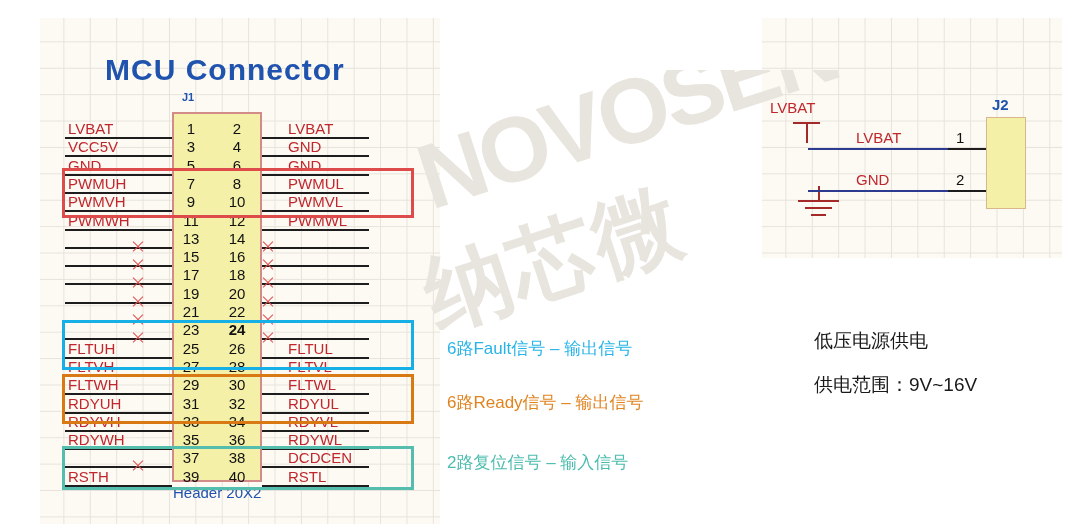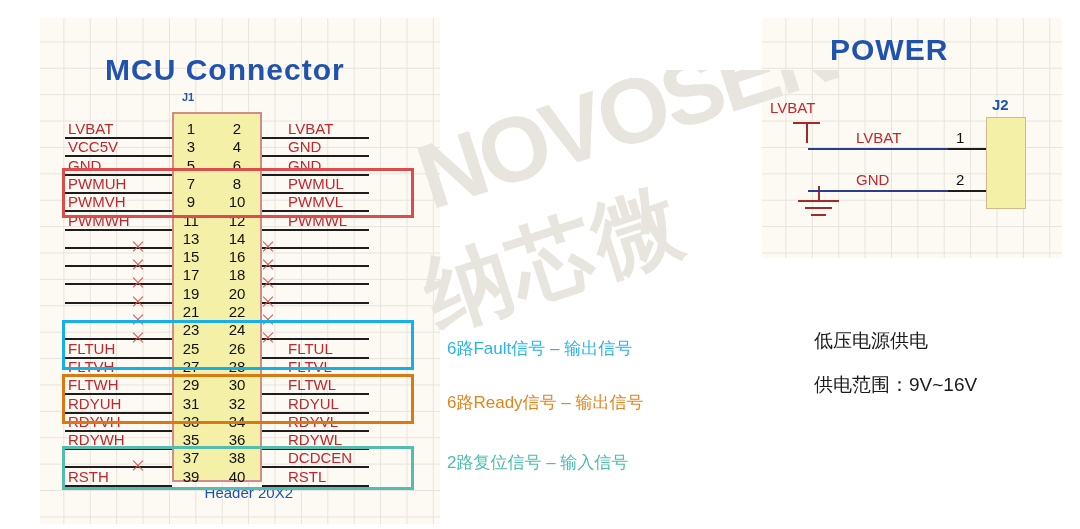--- a/index.html
+++ b/index.html
@@ -47,21 +47,21 @@
   }
   #title-mcu{left:105px;top:33px;margin-top:20px;}
   #title-power{left:830px;top:33px;}
 
   
   #j1-box{
     position:absolute;left:172px;top:112px;width:90px;height:370px;
     background:#f4f0a8;border:2px solid #d28b88;box-sizing:border-box;
   }
   #j1-ref{position:absolute;left:182px;top:91px;color:#1f53ae;font-weight:bold;font-size:11px;}
-  #j1-footprint{position:absolute;left:173px;top:484px;width:120px;text-align:right;color:#1f53ae;font-size:15px;}
+  #j1-footprint{position:absolute;left:173px;top:484px;width:120px;text-align:left;color:#1f53ae;font-size:15px;}
 
   .pin-num{
     position:absolute;font-size:15px;color:#111;width:30px;text-align:center;
   }
   .pin-odd{left:176px;}
   .pin-even{left:222px;}
 
   
   .wire{position:absolute;height:0;border-top:2px solid #1d1d1d;}
   .wire-l{left:65px;width:107px;}
@@ -135,21 +135,20 @@
 
   <div id="sheet-left" class="sheet"></div>
   <div id="sheet-right" class="sheet"></div>
 
   <div id="watermark">
     <div class="wm-line wm-en">NOVOSENSE</div>
     <div class="wm-line wm-cn">纳芯微</div>
   </div>
 
   <div class="sec-title" id="title-mcu">MCU  Connector</div>
-  <div class="sec-title" id="title-power">POWER</div>
 
   <div id="j1-box"></div>
   <div id="j1-ref">J1</div>
 
   <div id="j1-rows">
       <div class="pin-num pin-odd" style="top: 120px;">1</div>
       <div class="pin-num pin-even" style="top: 120px;">2</div>
       <div class="wire wire-l" style="top: 137px;"></div>
       <div class="wire wire-r" style="top: 137px;"></div>
       <div class="net-label net-l" style="top: 120px;">LVBAT</div>
@@ -208,21 +207,21 @@
       <div class="wire wire-r" style="top: 301.7px;"></div>
       <div class="nc nc-l" style="top: 294.7px;"></div>
       <div class="nc nc-r" style="top: 294.7px;"></div>
       <div class="pin-num pin-odd" style="top: 303px;">21</div>
       <div class="pin-num pin-even" style="top: 303px;">22</div>
       <div class="wire wire-l" style="top: 320px;"></div>
       <div class="wire wire-r" style="top: 320px;"></div>
       <div class="nc nc-l" style="top: 313px;"></div>
       <div class="nc nc-r" style="top: 313px;"></div>
       <div class="pin-num pin-odd" style="top: 321.3px;">23</div>
-      <div class="pin-num pin-even" style="top: 321.3px;">24</div>
+      <div class="pin-num pin-even" style="top: 321.3px; font-weight: bold;">24</div>
       <div class="wire wire-l" style="top: 338.3px;"></div>
       <div class="wire wire-r" style="top: 338.3px;"></div>
       <div class="nc nc-l" style="top: 331.3px;"></div>
       <div class="nc nc-r" style="top: 331.3px;"></div>
       <div class="pin-num pin-odd" style="top: 339.6px;">25</div>
       <div class="pin-num pin-even" style="top: 339.6px;">26</div>
       <div class="wire wire-l" style="top: 356.6px;"></div>
       <div class="wire wire-r" style="top: 356.6px;"></div>
       <div class="net-label net-l" style="top: 339.6px;">FLTUH</div>
       <div class="net-label net-r" style="top: 339.6px;">FLTUL</div>

